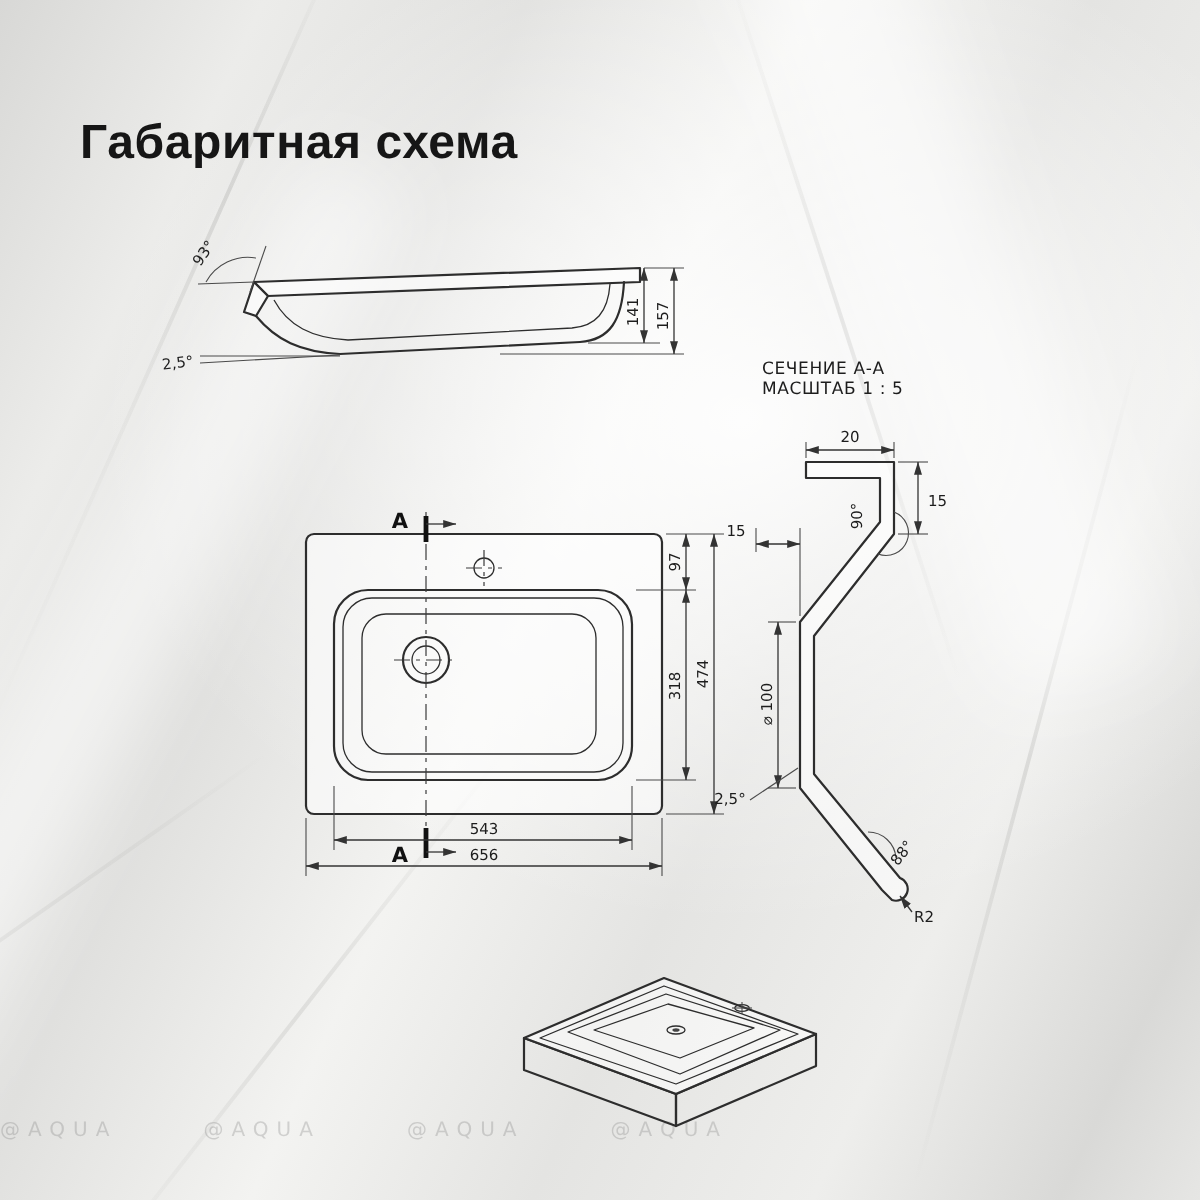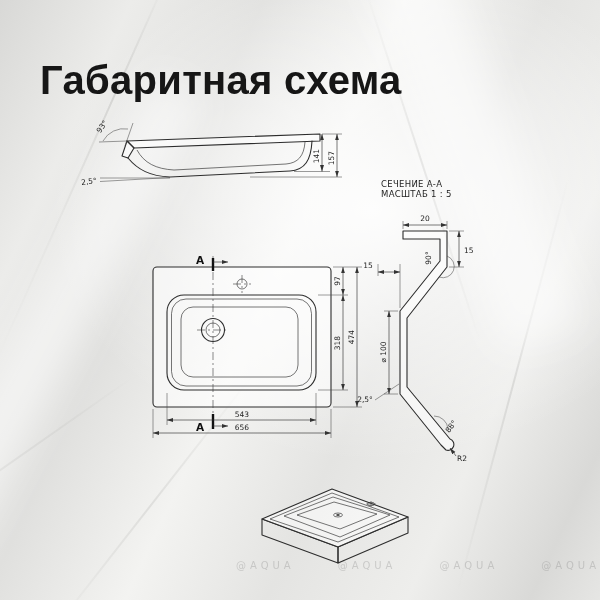--- a/index.html
+++ b/index.html
@@ -11,22 +11,22 @@
   .vein{position:absolute;pointer-events:none;opacity:.55}
   .v1{left:78px;top:-40px;width:2px;height:430px;background:linear-gradient(to bottom,transparent,rgba(125,125,122,.38) 30%,rgba(125,125,122,.12) 60%,transparent);transform:rotate(24deg)}
   .v2{left:420px;top:-30px;width:1.5px;height:380px;background:linear-gradient(to bottom,transparent,rgba(130,130,127,.32),transparent);transform:rotate(-18deg)}
   .v3{left:512px;top:170px;width:2px;height:430px;background:linear-gradient(to bottom,transparent,rgba(125,125,122,.34),transparent);transform:rotate(15deg)}
   .v4{left:150px;top:340px;width:1.5px;height:330px;background:linear-gradient(to bottom,transparent,rgba(130,130,127,.3),transparent);transform:rotate(38deg)}
   .v5{left:-15px;top:300px;width:2px;height:360px;background:linear-gradient(to bottom,transparent,rgba(125,125,122,.32),transparent);transform:rotate(55deg)}
   .sheen{position:absolute;pointer-events:none;background:rgba(255,255,255,.5);filter:blur(18px)}
   .s1{left:35px;top:60px;width:55px;height:500px;transform:rotate(28deg)}
   .s2{left:430px;top:-70px;width:80px;height:420px;transform:rotate(-20deg)}
   .title{position:absolute;left:40px;top:58px;font-family:"Liberation Sans","DejaVu Sans",sans-serif;
-    font-weight:800;font-size:40px;letter-spacing:.3px;color:#161616}
-  .watermark{position:absolute;left:0;right:0;top:560px;text-align:right;font-size:10px;
+    font-weight:800;font-size:24px;letter-spacing:.3px;color:#161616}
+  .watermark{position:absolute;left:0;right:0;top:560px;text-align:left;font-size:10px;
     letter-spacing:4px;color:rgba(118,118,118,.28);white-space:pre}
   svg.draw{position:absolute;left:0;top:0}
   
   .ln{stroke:#2d2d2d;stroke-width:1.1;fill:none;stroke-linejoin:round;stroke-linecap:round}
   .ln2{stroke:#2d2d2d;stroke-width:.65;fill:none;stroke-linejoin:round}
   .ext{stroke:#4a4a4a;stroke-width:.55;fill:none}
   .dim{stroke:#333;stroke-width:.65;fill:none}
   .cl{stroke:#3a3a3a;stroke-width:.6;fill:none;stroke-dasharray:8 3 2 3}
   .fillw{fill:rgba(255,255,255,.55)}
   text.d{font:7.5px "DejaVu Sans",sans-serif;fill:#1d1d1d}

